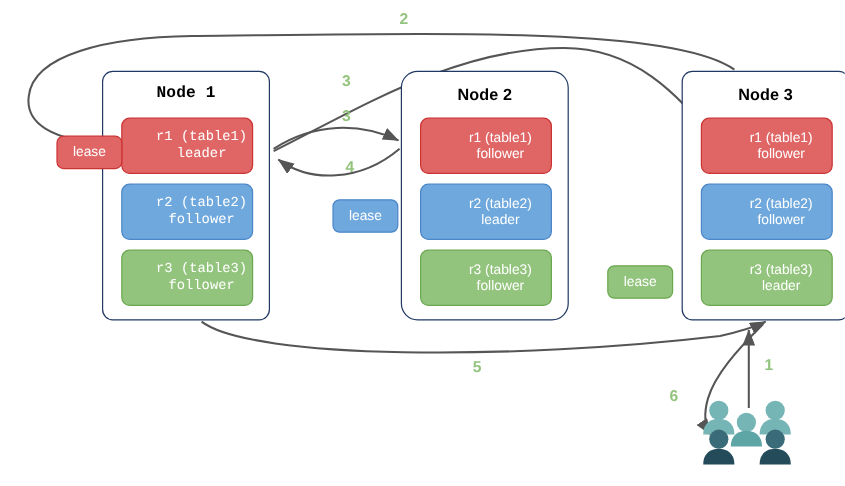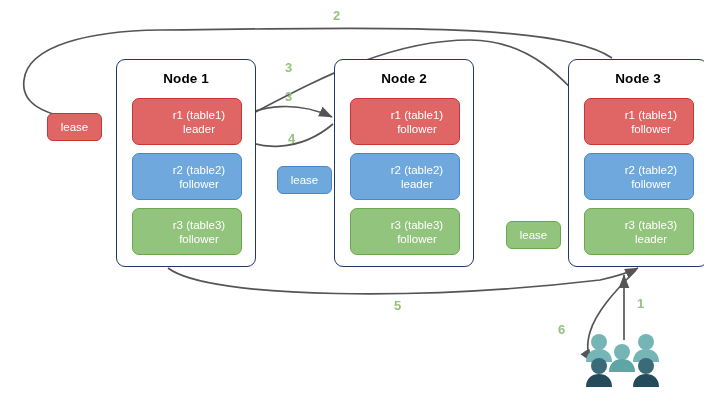--- a/index.html
+++ b/index.html
@@ -28,22 +28,22 @@
   }
   .node-box {
     position: absolute;
     box-sizing: border-box;
     border: 1.4px solid #1f3864;
     border-radius: 9px;
     background: #ffffff;
     width: 140px;
     height: 208px;
   }
-  #node1 { left: 116px; top: 59px; }
-  #node2 { left: 334px; top: 59px; }
+  #node1 { left: 85px; top: 59px; font-family: Liberation Mono, monospace; }
+  #node2 { left: 334px; top: 59px; border-radius: 14px; }
   #node3 { left: 568px; top: 59px; }
 
   .node-title {
     position: absolute;
     left: 0;
     right: 0;
     top: 11px;
     text-align: center;
     font-size: 13.5px;
     font-weight: bold;

